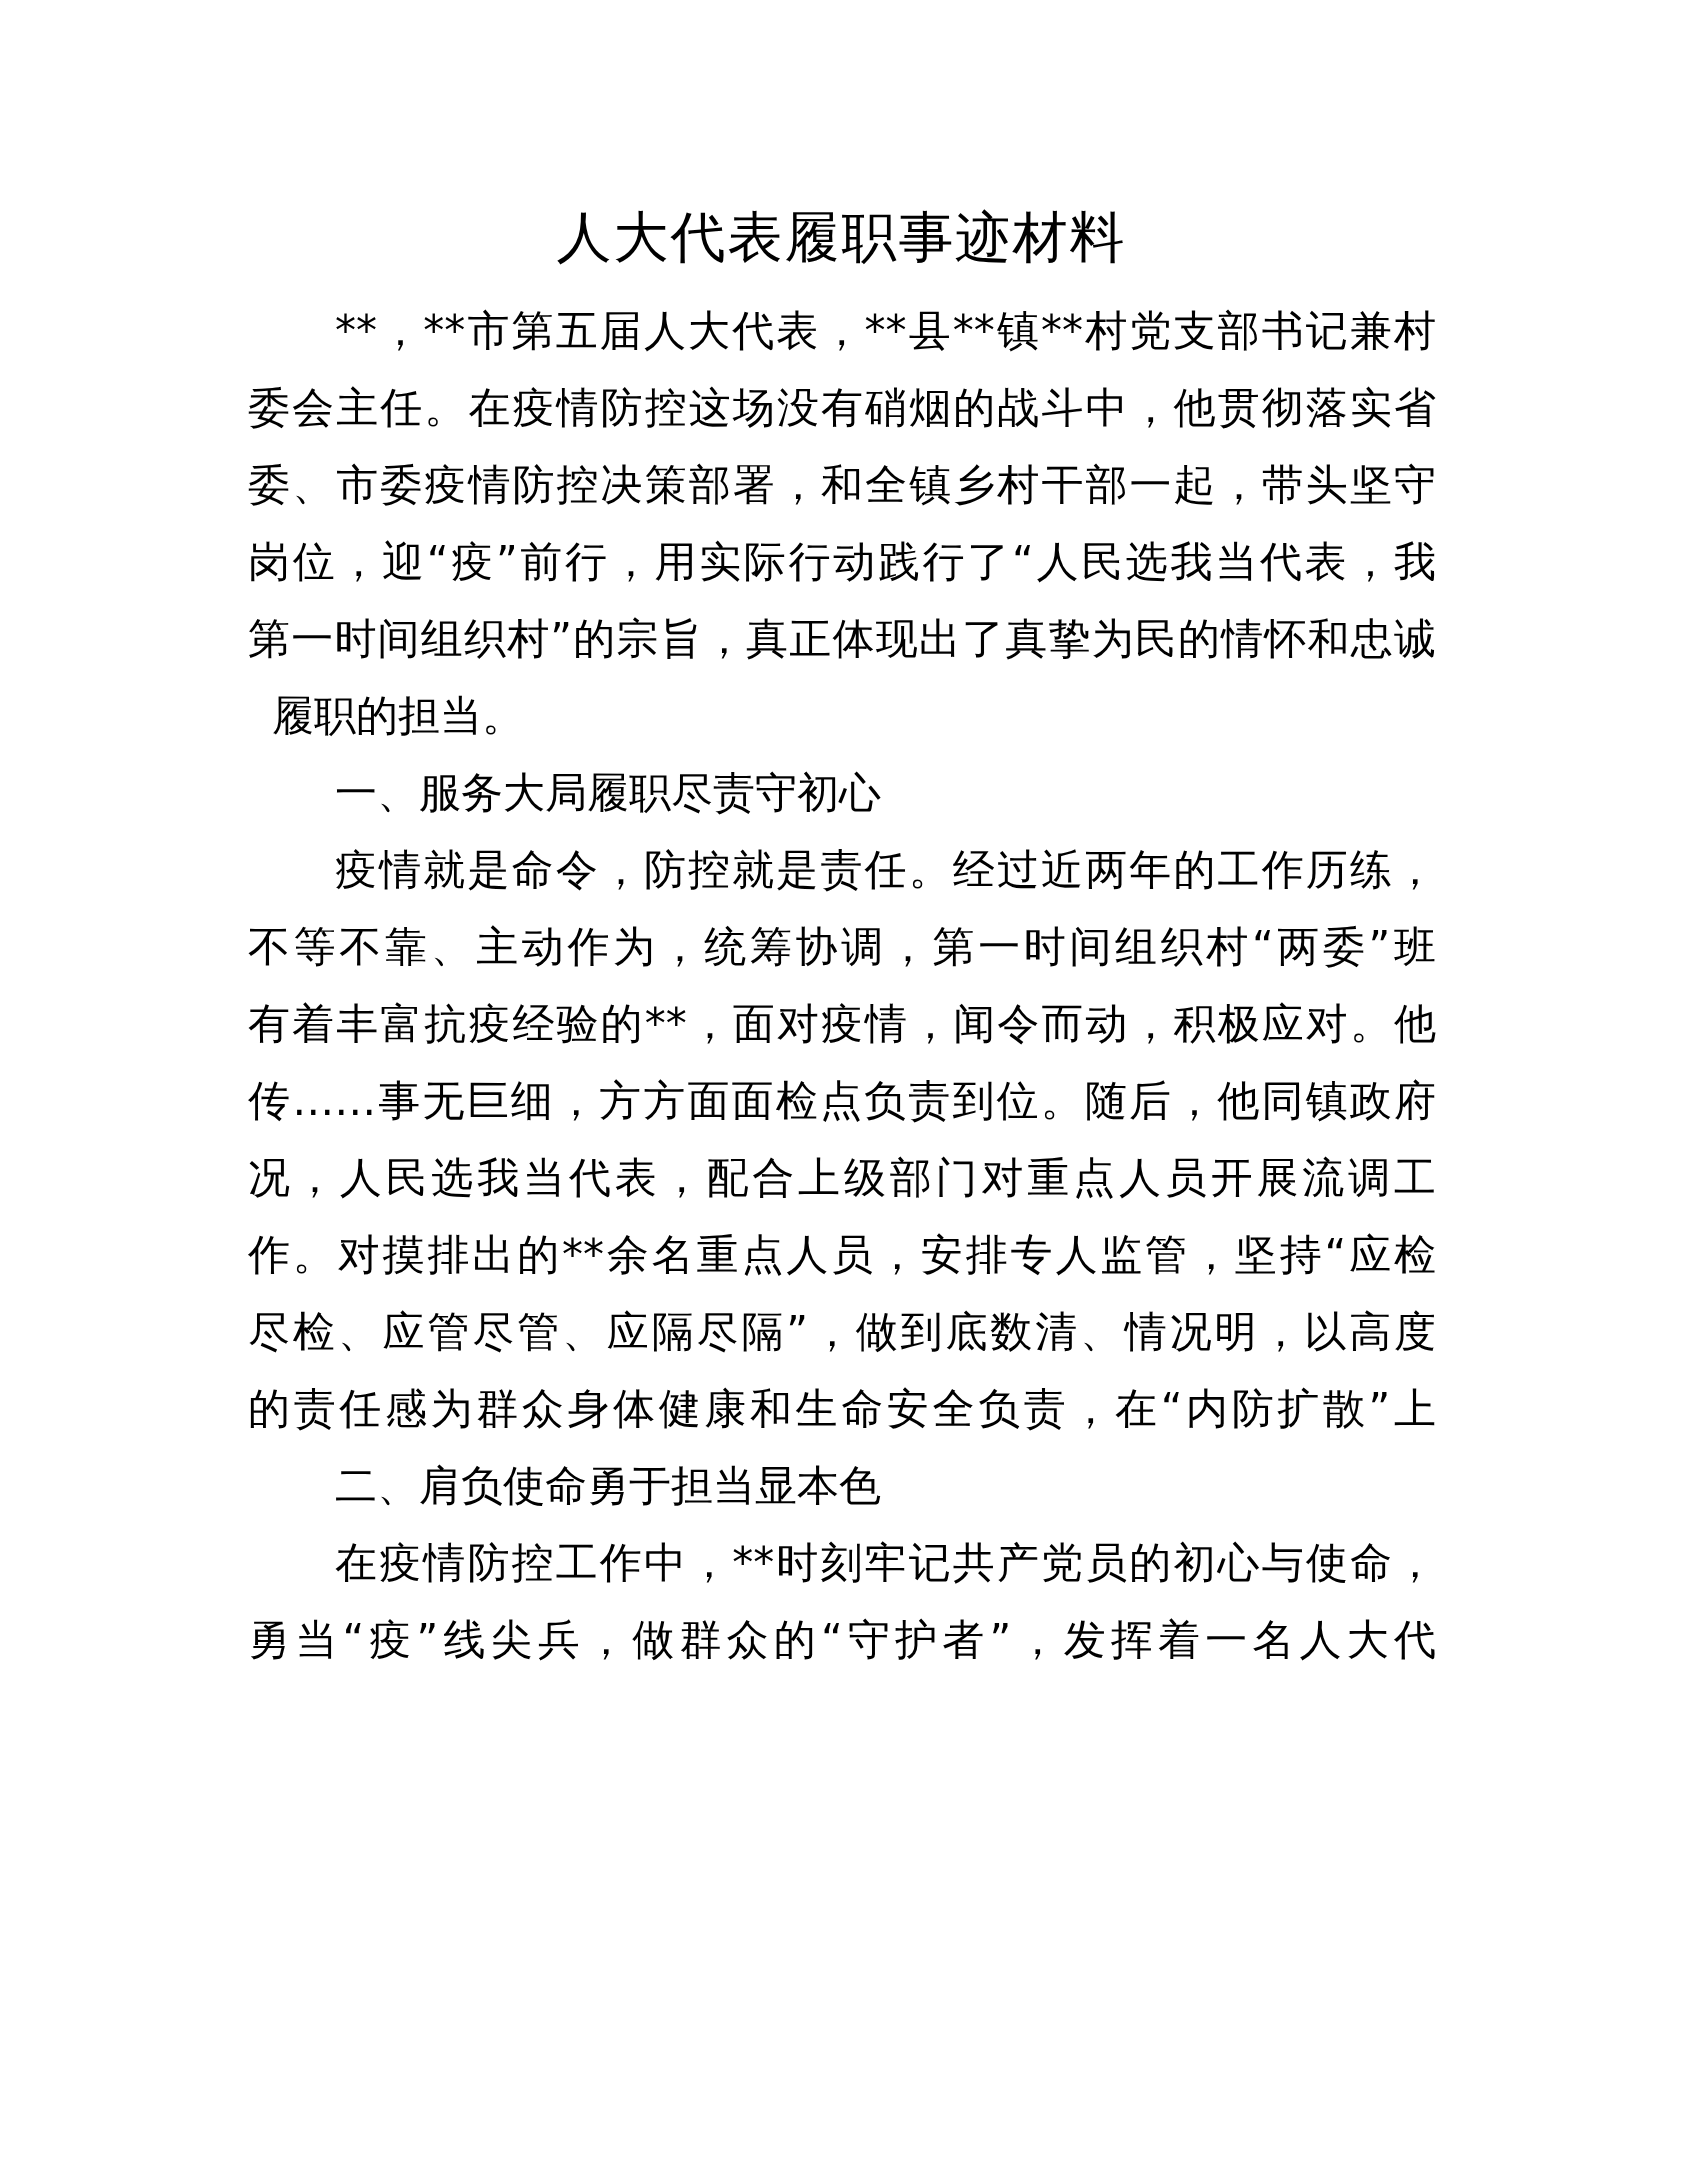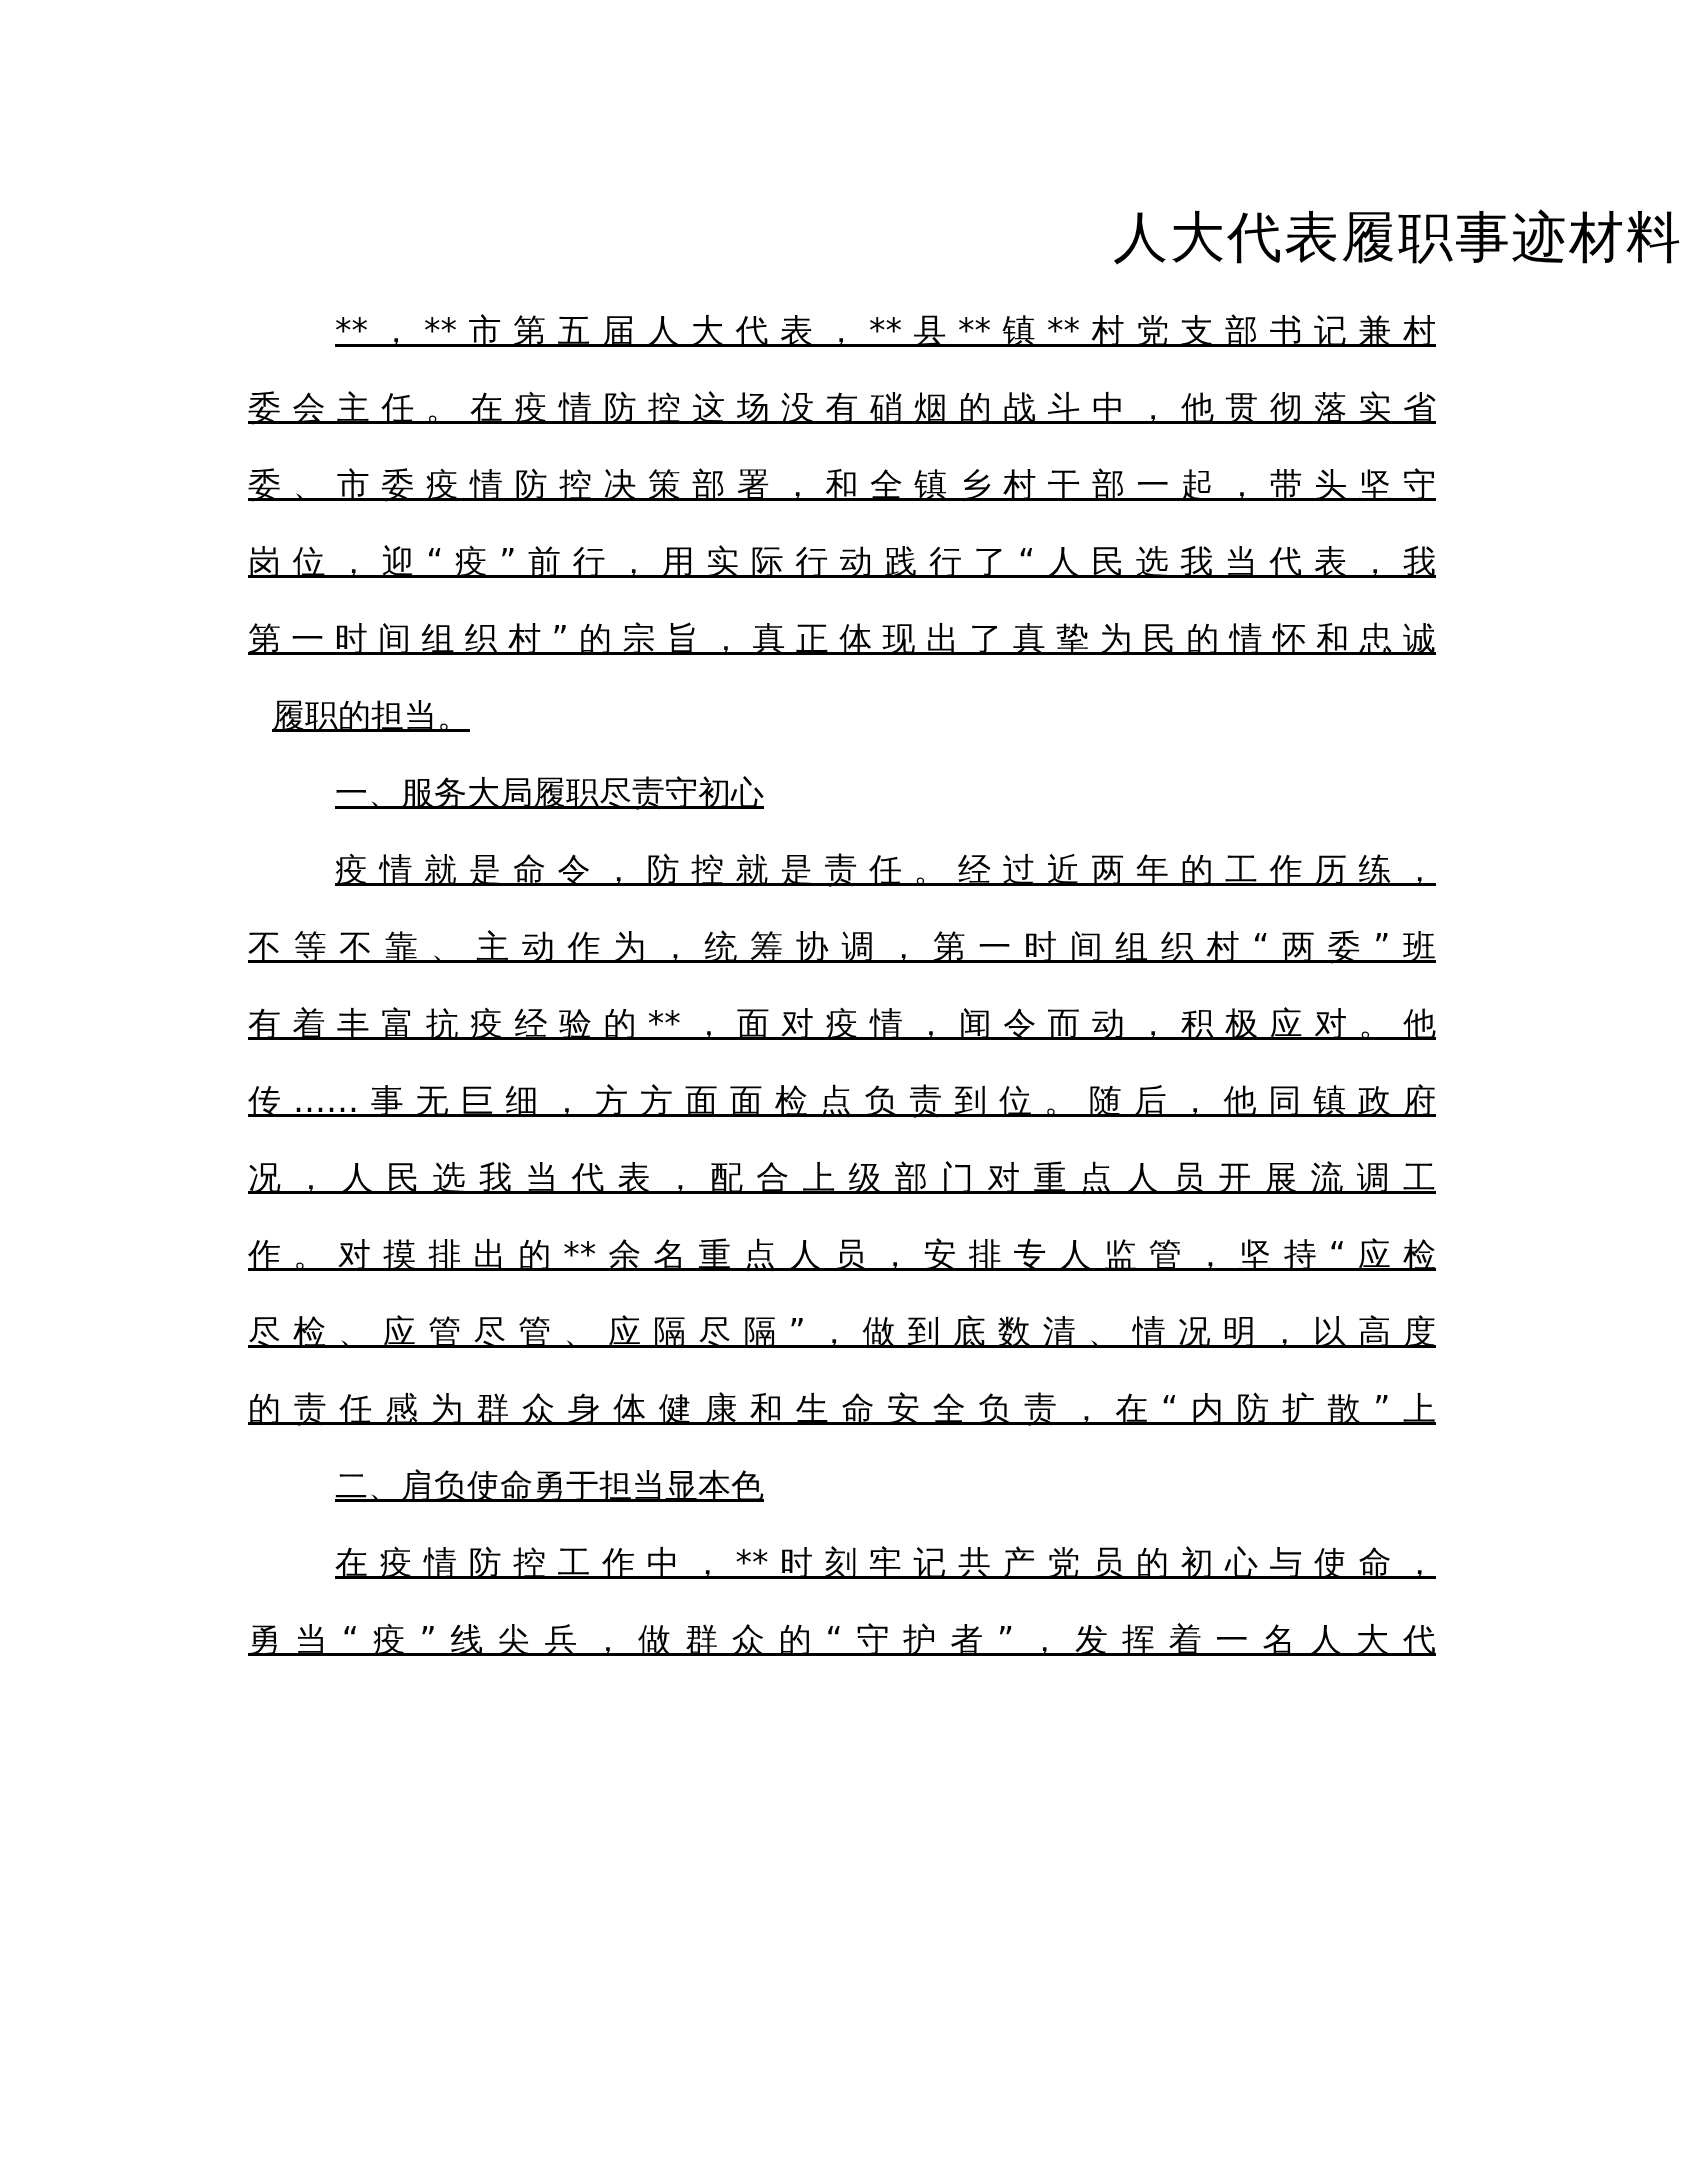--- a/index.html
+++ b/index.html
@@ -21,43 +21,42 @@
     top: 0;
     width: 1683px;
     height: 2178px;
     background: #ffffff;
   }
   .title {
     position: absolute;
     left: 0;
     top: 203px;
     width: 1683px;
-    text-align: right;
+    text-align: center;
     font-size: 55px;
     line-height: 69px;
     letter-spacing: 2px;
     margin: 0;
     font-weight: normal;
   }
   .body {
     position: absolute;
     left: 248px;
     top: 292px;
     width: 1188px;
   }
   .line {
     display: block;
     height: 77px;
     line-height: 77px;
-    font-size: 33px;
+    font-size: 42px;
     white-space: nowrap;
     text-align: justify;
     text-align-last: justify;
     letter-spacing: 0px;
-    text-decoration: underline;
   }
   .line.last {
     text-align-last: left;
     margin-left: 24px;
   }
   .line.indent {
     padding-left: 87px;
   }
   .heading-line {
     text-align-last: left;

